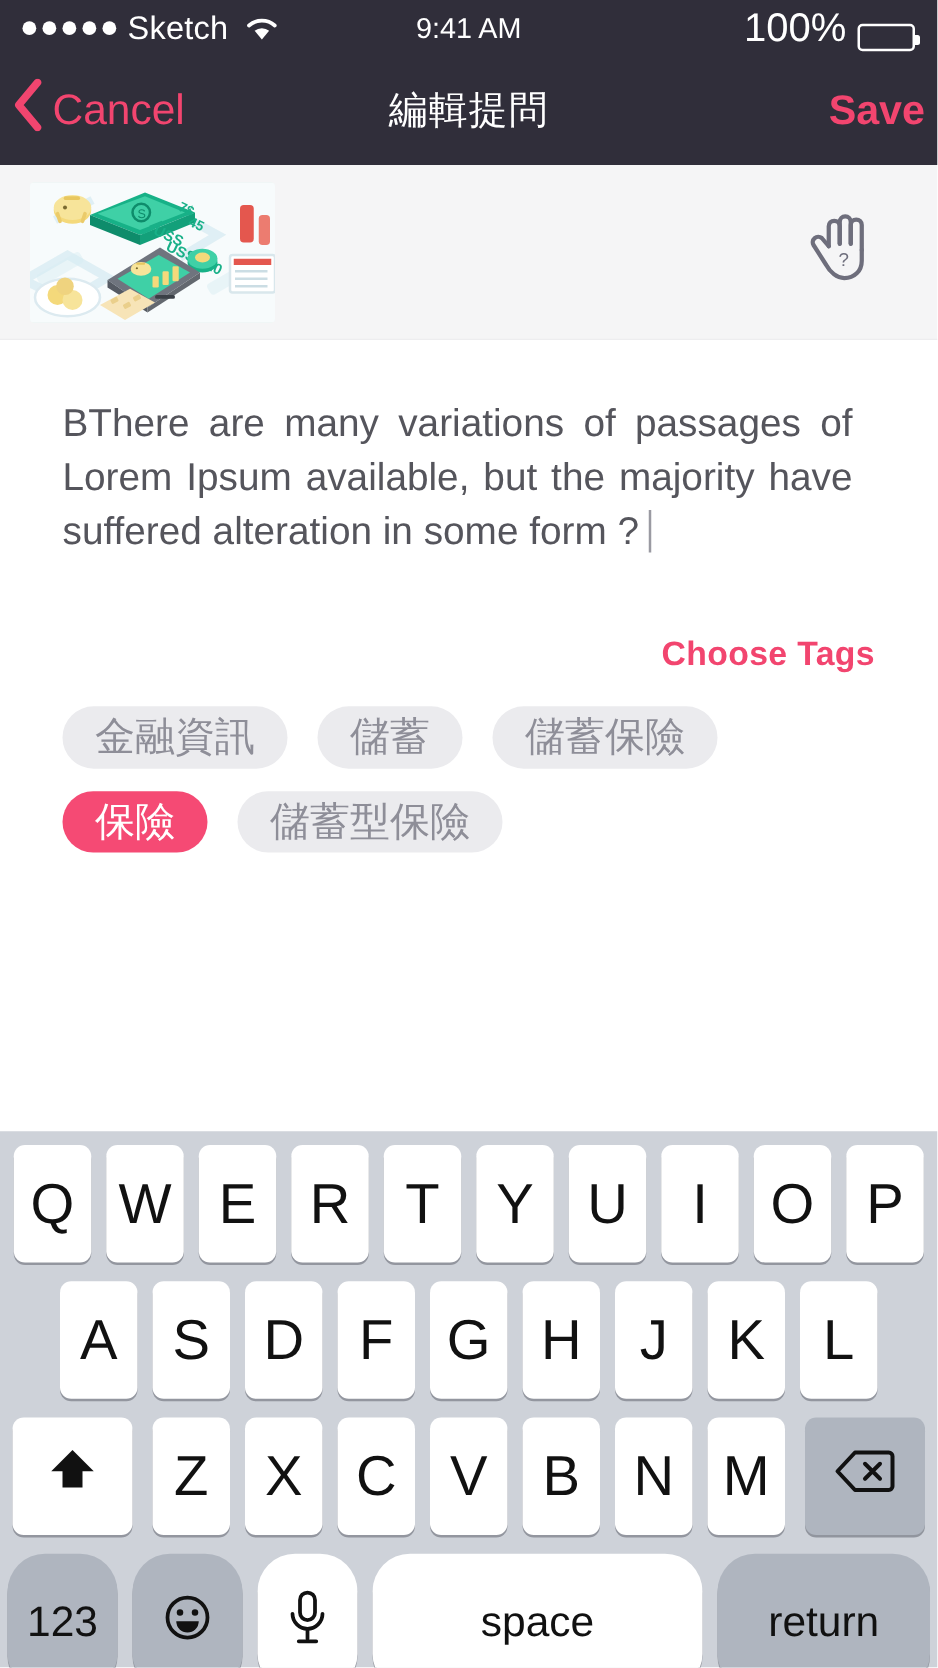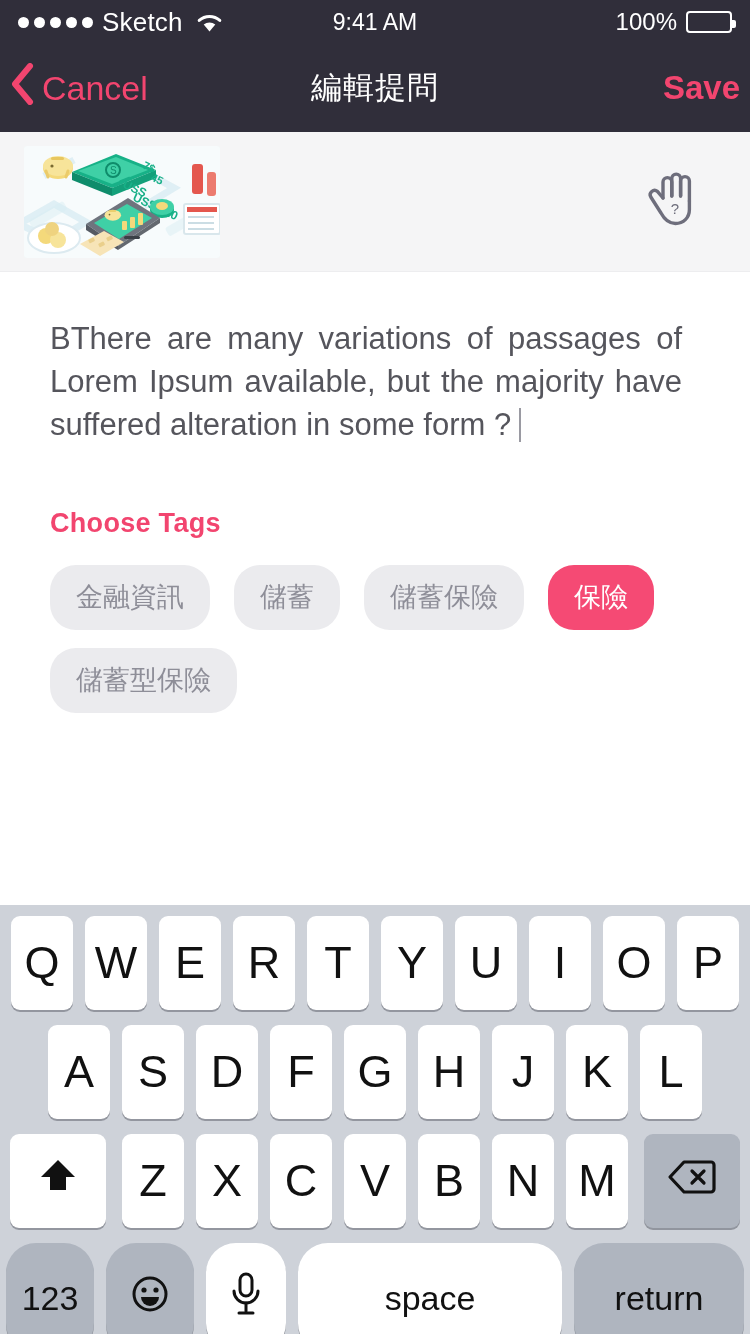--- a/index.html
+++ b/index.html
@@ -20,22 +20,22 @@
   #status-left{ display:flex; align-items:center; gap:9px; }
   .sig-dots{ display:flex; gap:5px; align-items:center; }
   .sig-dot{ width:11px; height:11px; border-radius:50%; background:#fff; }
   #carrier{ font-size:26px; letter-spacing:0.2px; }
   .wifi{ margin-left:4px; display:flex; align-items:flex-end; }
   #status-center{
     position:absolute; left:0; right:0; text-align:center;
     font-size:23px; pointer-events:none;
   }
   #status-right{
-    margin-left:auto; display:flex; align-items:center; gap:9px;
-    font-size:24px; position:relative; z-index:2;
+    margin-left:auto; display:flex; align-items:flex-end; gap:9px;
+    font-size:32px; position:relative; z-index:2;
   }
   .batt-shell{
     width:46px; height:22px; border:2px solid #fff; border-radius:4px;
     padding:2px; position:relative;
   }
   .batt-fill{ height:100%; background:#fff; border-radius:1px; }
   .batt-cap{
     position:absolute; right:-6px; top:7px; width:4px; height:8px;
     background:#fff; border-radius:0 2px 2px 0;
   }
@@ -90,27 +90,27 @@
     position:relative;
   }
   #text-caret{
     display:inline-block; width:2px; height:34px;
     background:#9a9aa2; vertical-align:-7px; margin-left:8px;
   }
 
   
   #tags-section{ padding:62px 50px 0 50px; }
   #tags-heading{
-    color:#F2456F; font-size:27px; font-weight:bold; letter-spacing:0.3px;
+    color:#F2456F; font-size:27px; font-weight:bold; letter-spacing:0.3px;text-align:right;
   }
   #tag-list{
     margin-top:26px; display:flex; flex-wrap:wrap; gap:18px 24px;
   }
   .tag{
-    border-radius:26px; padding:15px 26px; font-size:27px;
+    border-radius:26px; padding:4px 26px; font-size:32px;
     background:#EBEBEE; color:#8E8E98; white-space:nowrap;
     border:none; font-family:inherit; cursor:pointer; line-height:1.3;
   }
   .tag.selected{ background:#F54A74; color:#ffffff; }
 
   
   #keyboard{
     position:absolute; left:0; bottom:0; width:750px; height:429px;
     background:#CED2D9; padding-top:11px;
   }

